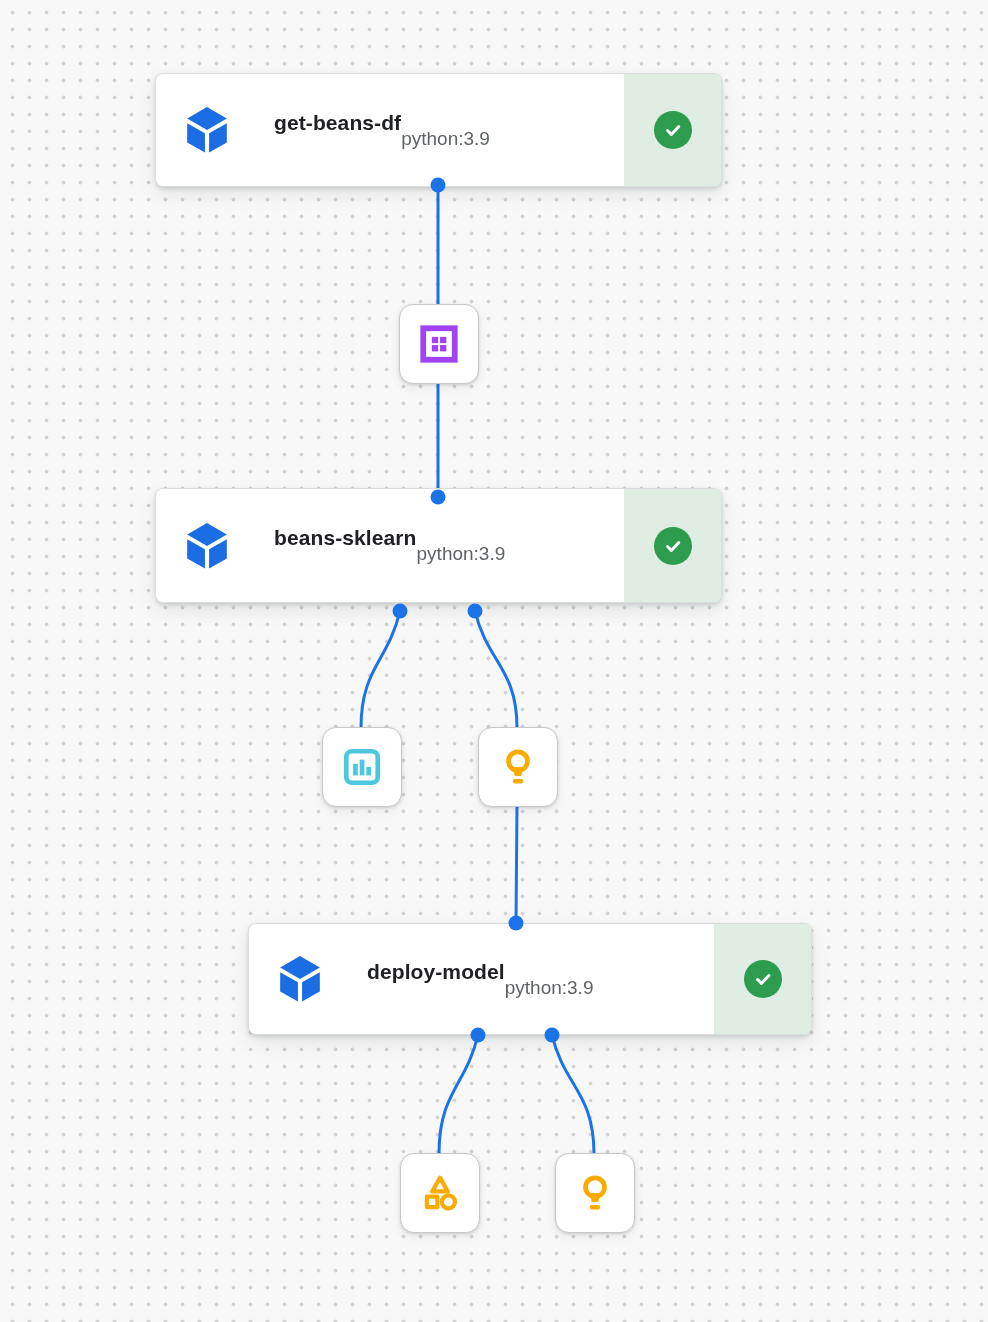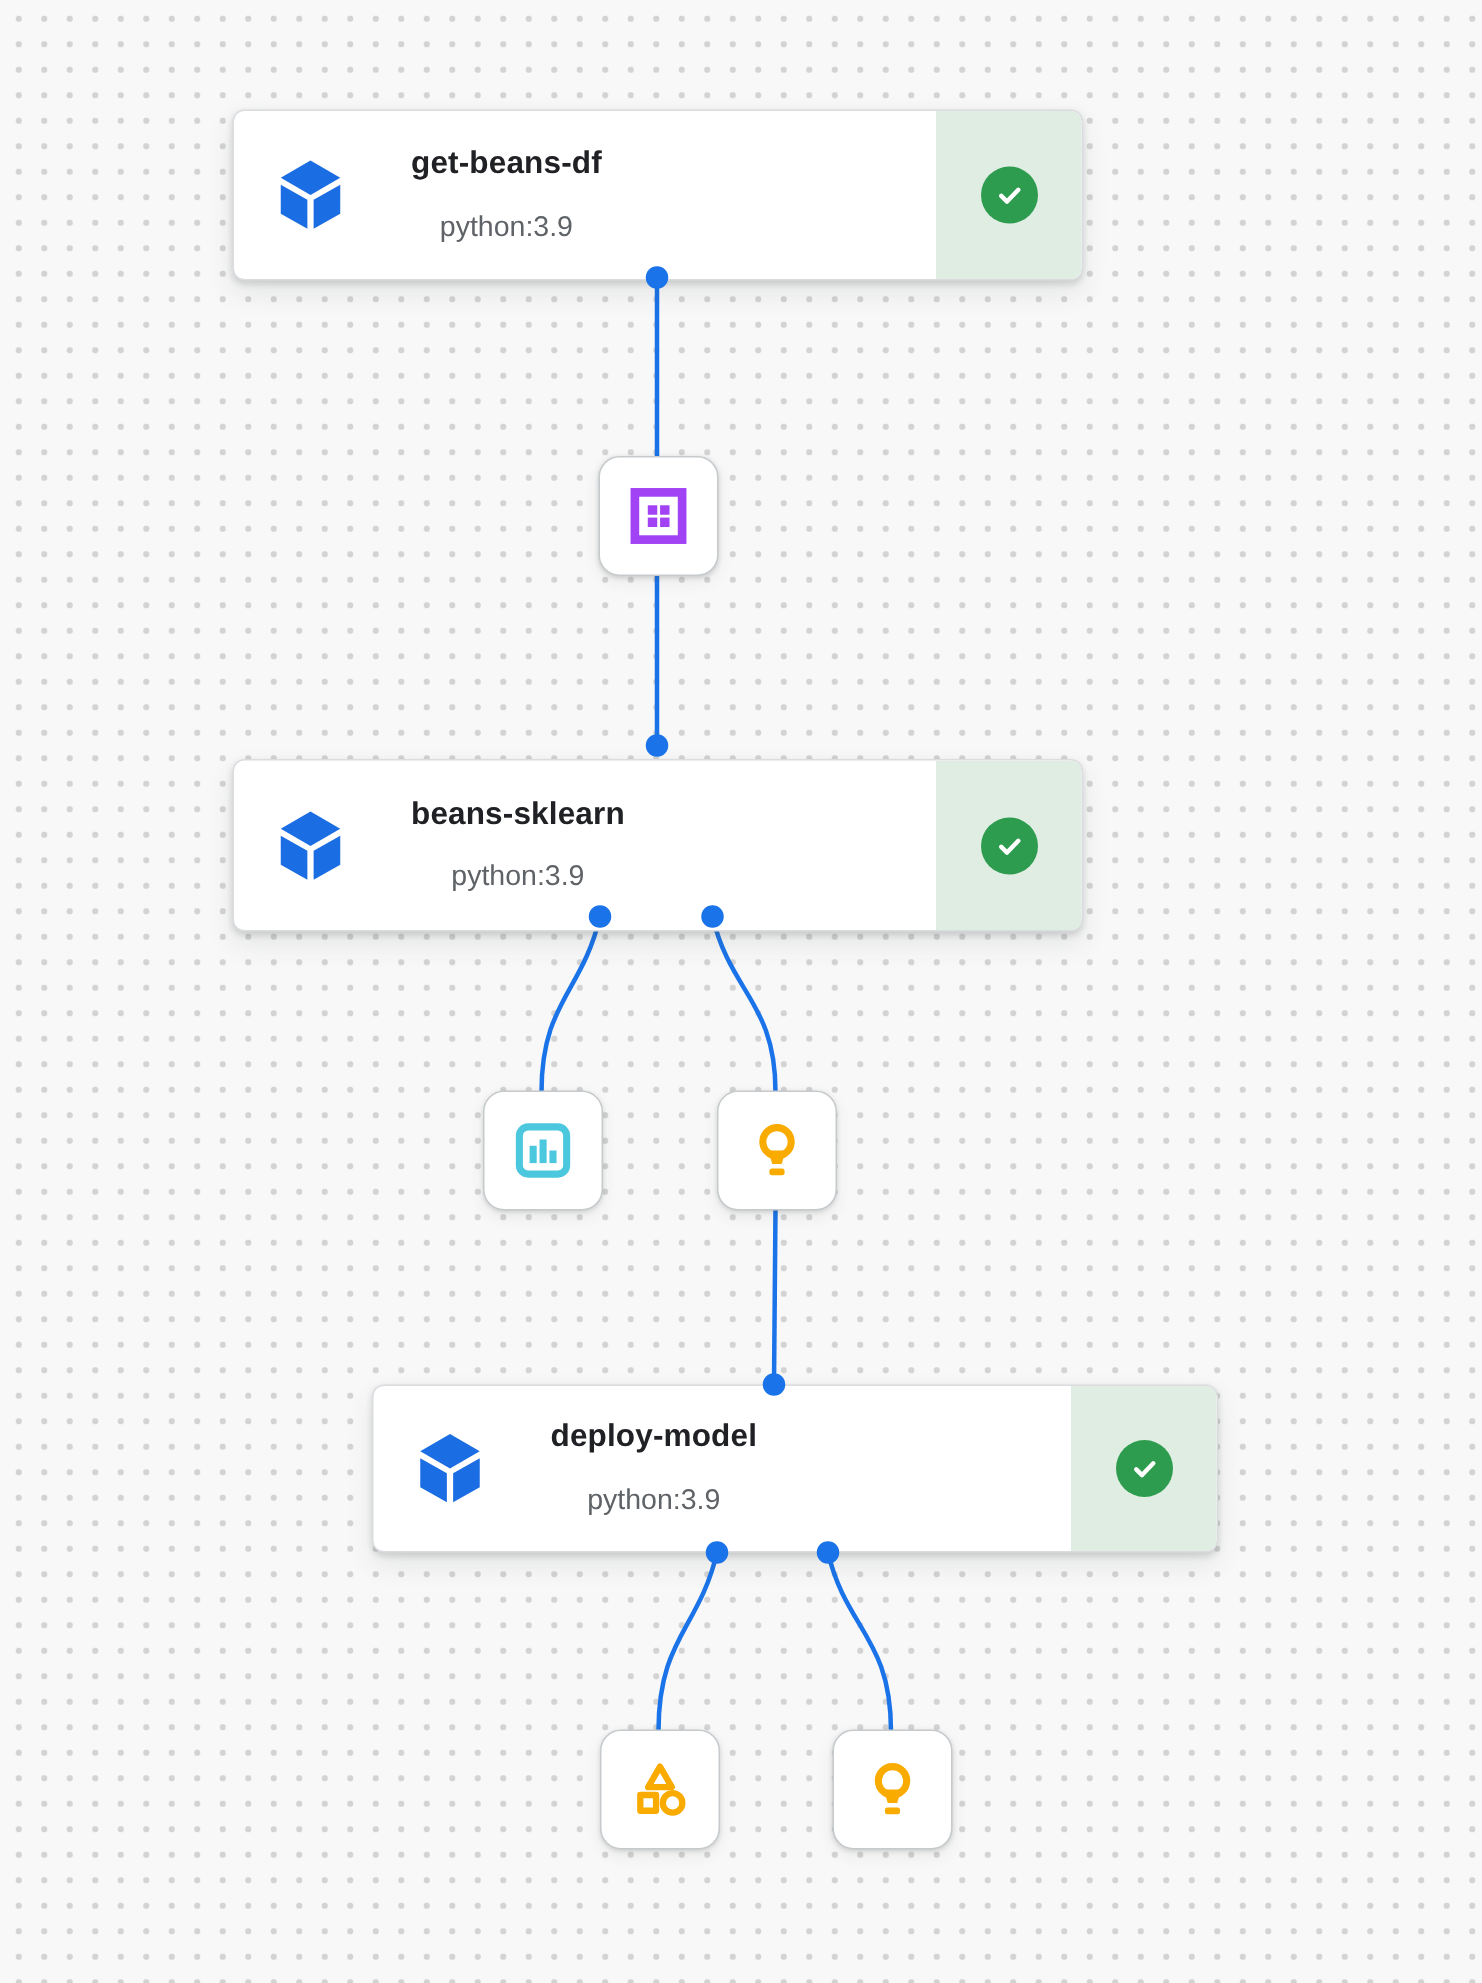--- a/index.html
+++ b/index.html
@@ -26,28 +26,28 @@
     display:flex;align-items:stretch;
     background:#ffffff;
     border:1px solid #dadce0;
     border-radius:8px;
     box-shadow:0 2px 4px rgba(60,64,67,0.18), 0 8px 18px rgba(60,64,67,0.10);
     overflow:hidden;
     z-index:2;
     cursor:pointer;
   }
   .step1{left:155px;top:73px;width:565px;height:112px;}
-  .step2{left:155px;top:506px;width:565px;height:113px;}
+  .step2{left:155px;top:488px;width:565px;height:113px;}
   .step3{left:248px;top:923px;width:562px;height:110px;}
   .step-main{
     flex:1;display:flex;align-items:center;
     padding-left:28px;min-width:0;
   }
   .step-cube{width:46px;height:48px;flex:0 0 auto;margin-right:44px;display:flex;align-items:center;}
-  .step-text{display:flex;flex-direction:column;justify-content:center;align-items:center;}
+  .step-text{display:flex;flex-direction:row;justify-content:center;}
   .step-title{
     font-size:21px;font-weight:700;color:#202124;
     line-height:1.25;letter-spacing:0.1px;
   }
   .step-sub{
     font-size:19px;color:#5f6368;margin-top:18px;line-height:1.2;
   }
   .step-status{
     width:97px;flex:0 0 auto;
     background:#dfede2;

